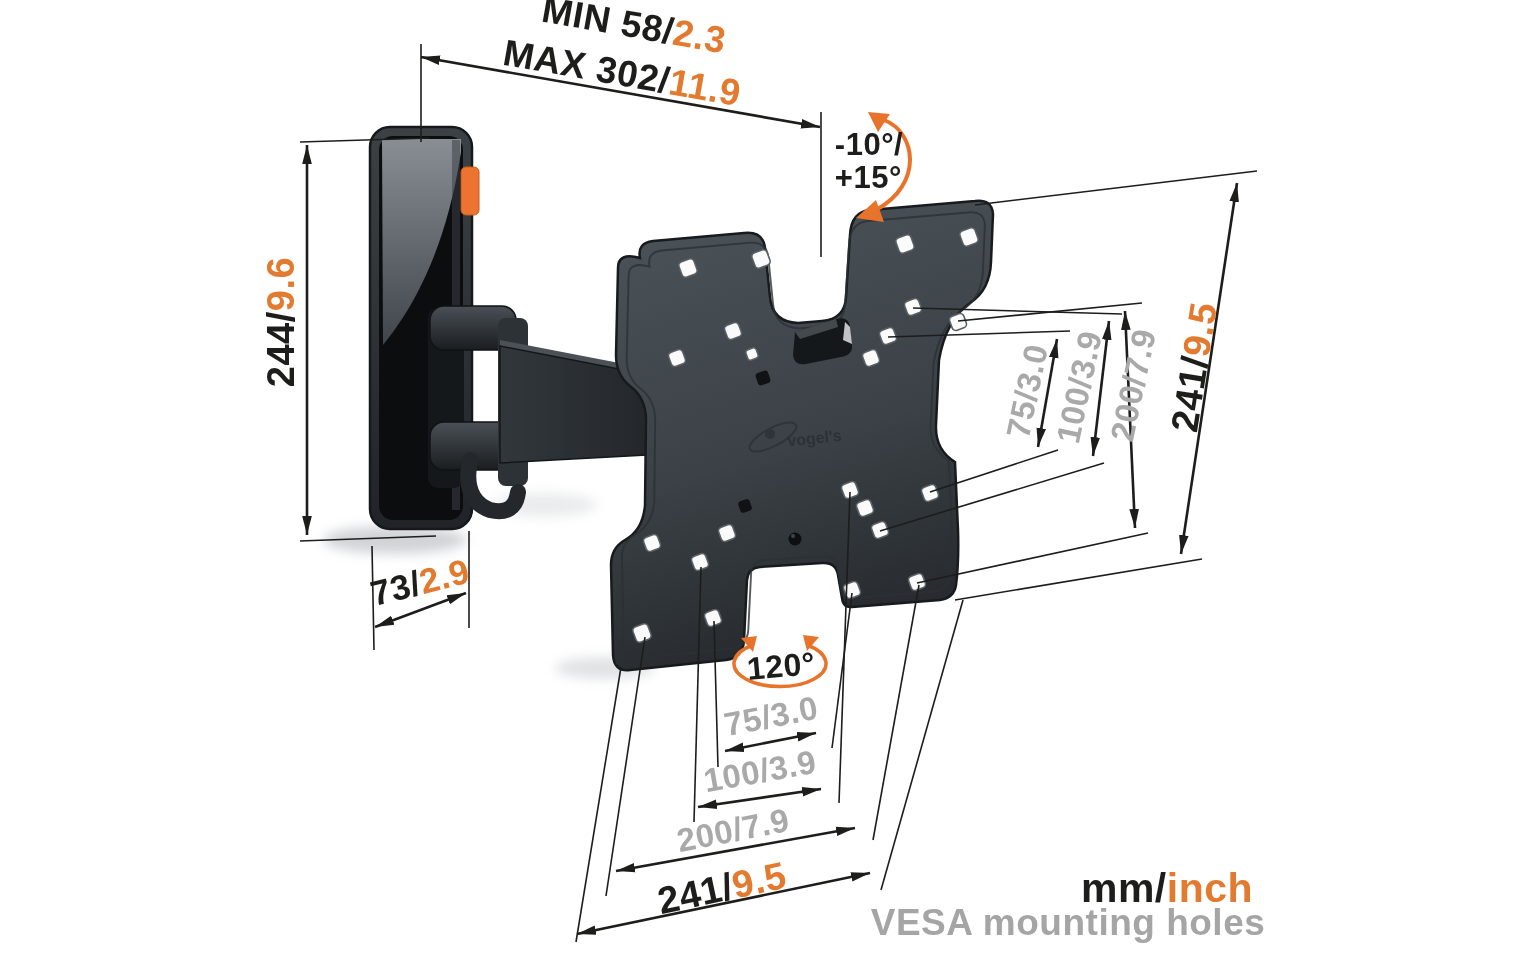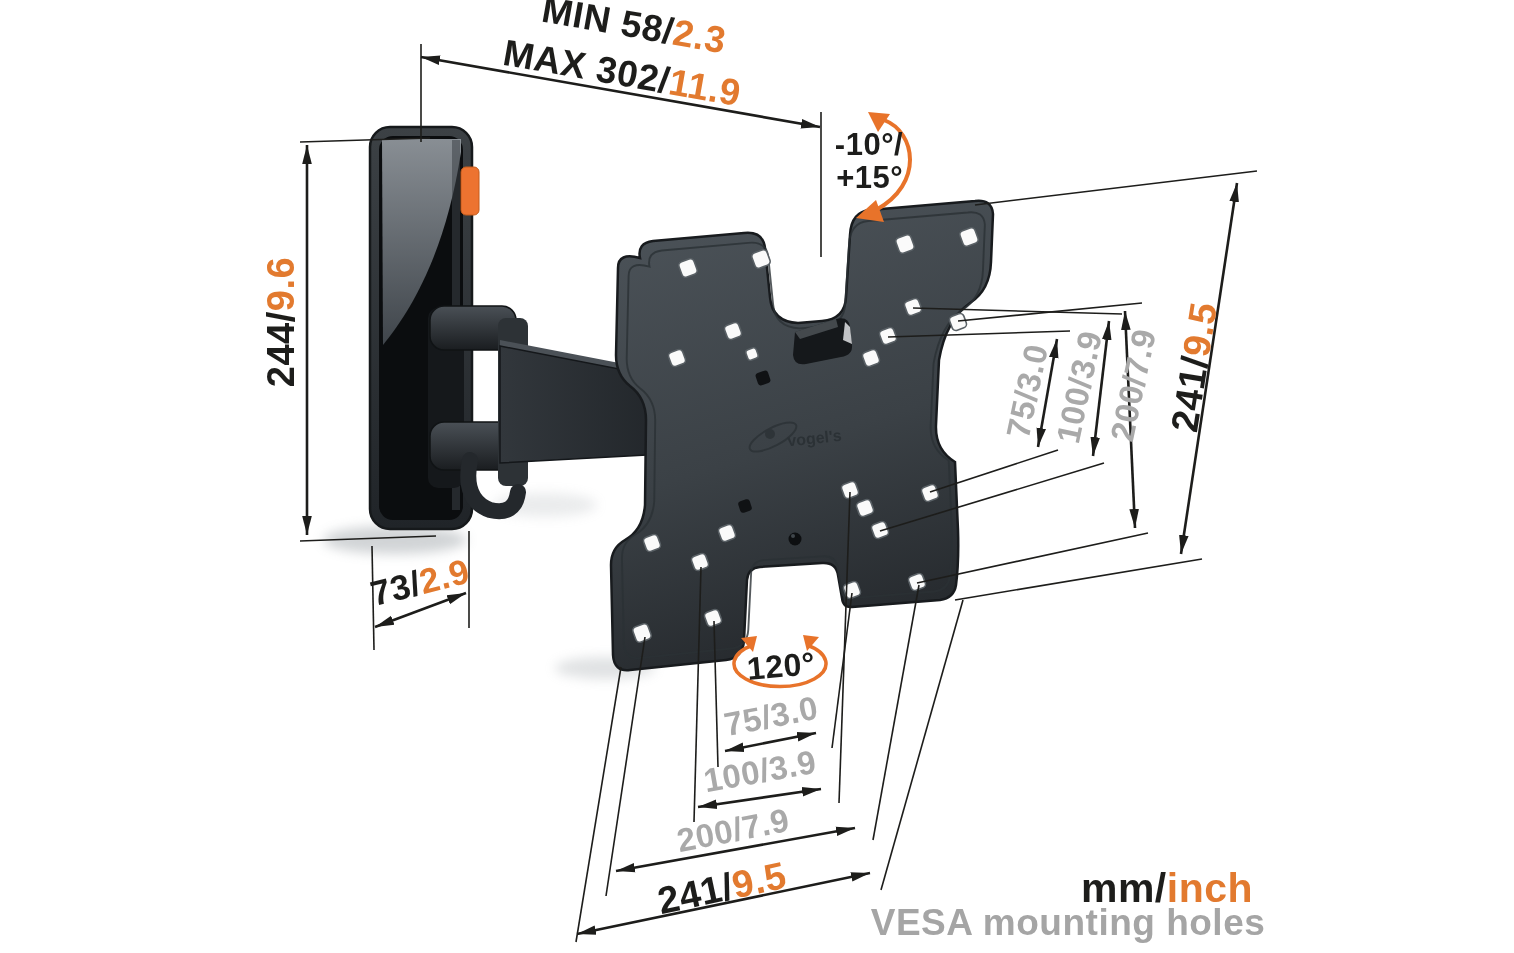--- a/index.html
+++ b/index.html
@@ -8,21 +8,21 @@
     font-family:"Liberation Sans",sans-serif;
   }
   .stage svg{position:absolute;left:0;top:0;}
   .lbl{
     position:absolute;white-space:nowrap;font-weight:bold;color:#1d1d1b;
     transform-origin:center;letter-spacing:.5px;line-height:1;
   }
   .lbl .in{color:#e27a2f;}
   .lbl.gray{color:#a9a9a9;}
   .lbl.caption{color:#a5a5a5;}
-  .tilt-lines{text-align:right;}
+  .tilt-lines{text-align:left;}
 </style>
 </head>
 <body>
 
 <div class="stage">
 
   <svg width="1514" height="953" viewBox="0 0 1514 953">
     <defs>
       <marker id="arw" markerWidth="20" markerHeight="12" refX="19" refY="6" orient="auto-start-reverse" markerUnits="userSpaceOnUse">
         <path d="M0,1.2 L19,6 L0,10.8 Z" fill="#1d1d1b"></path>

